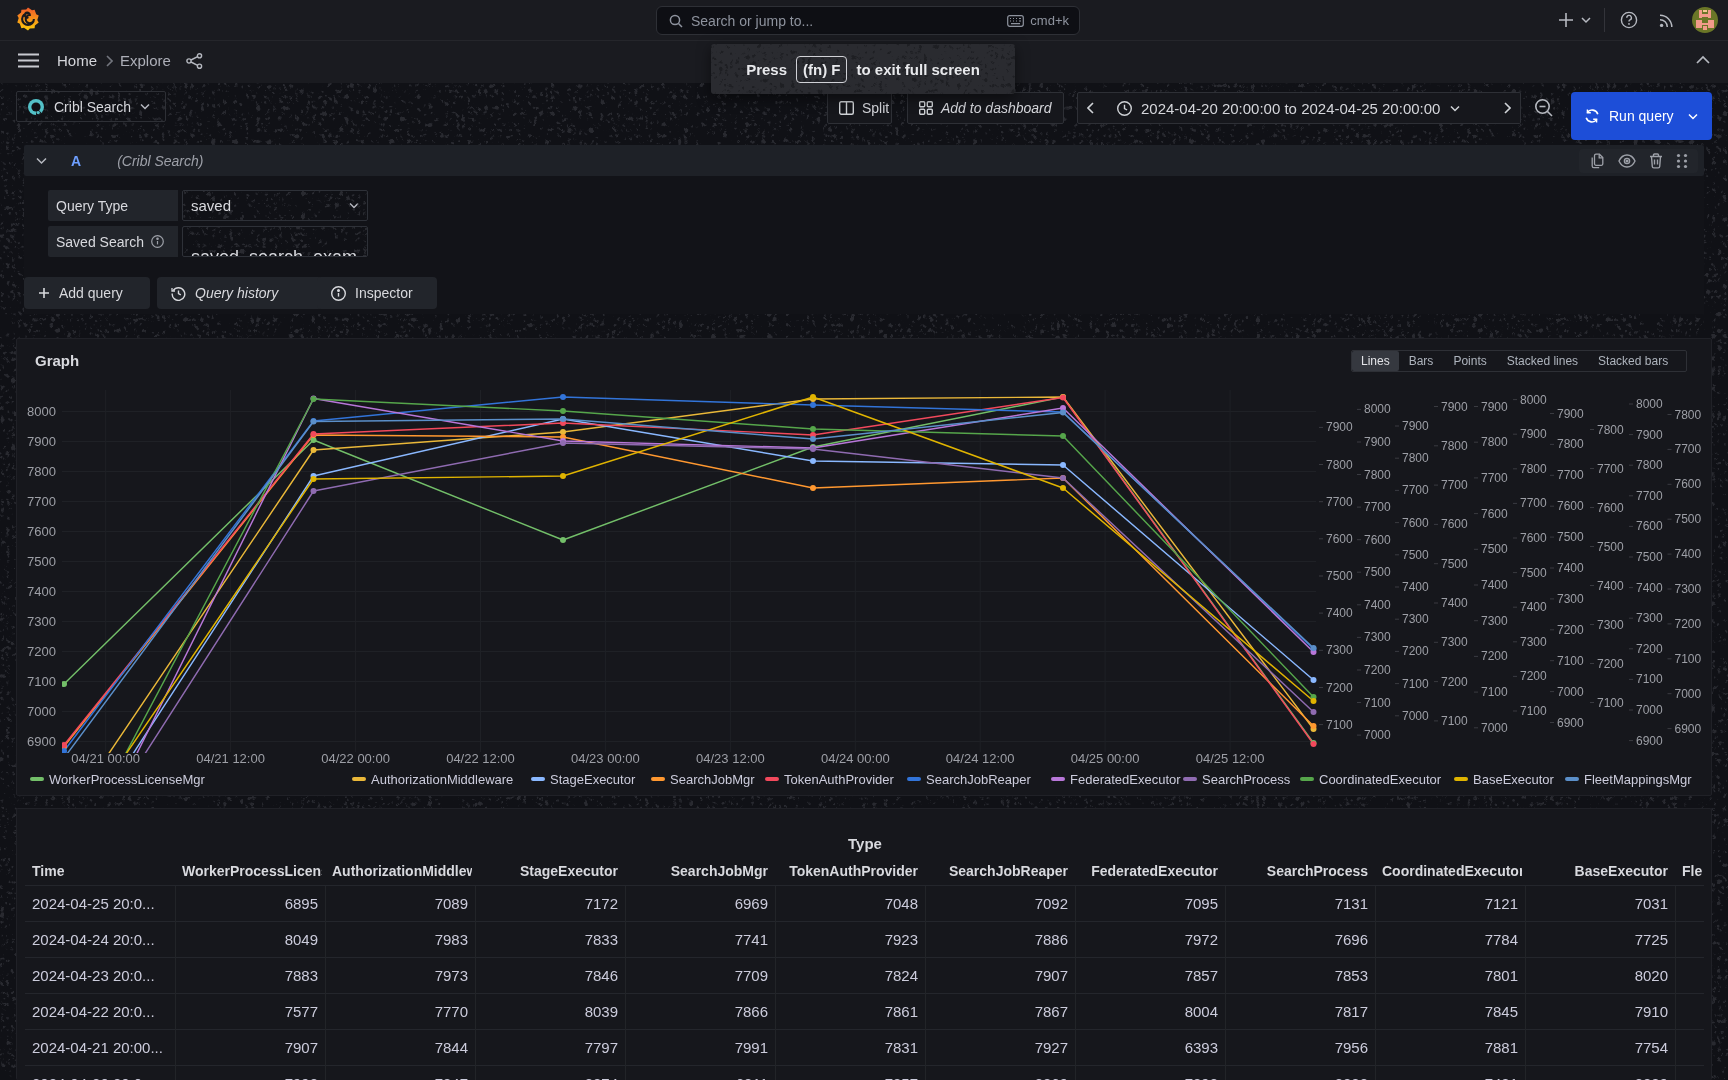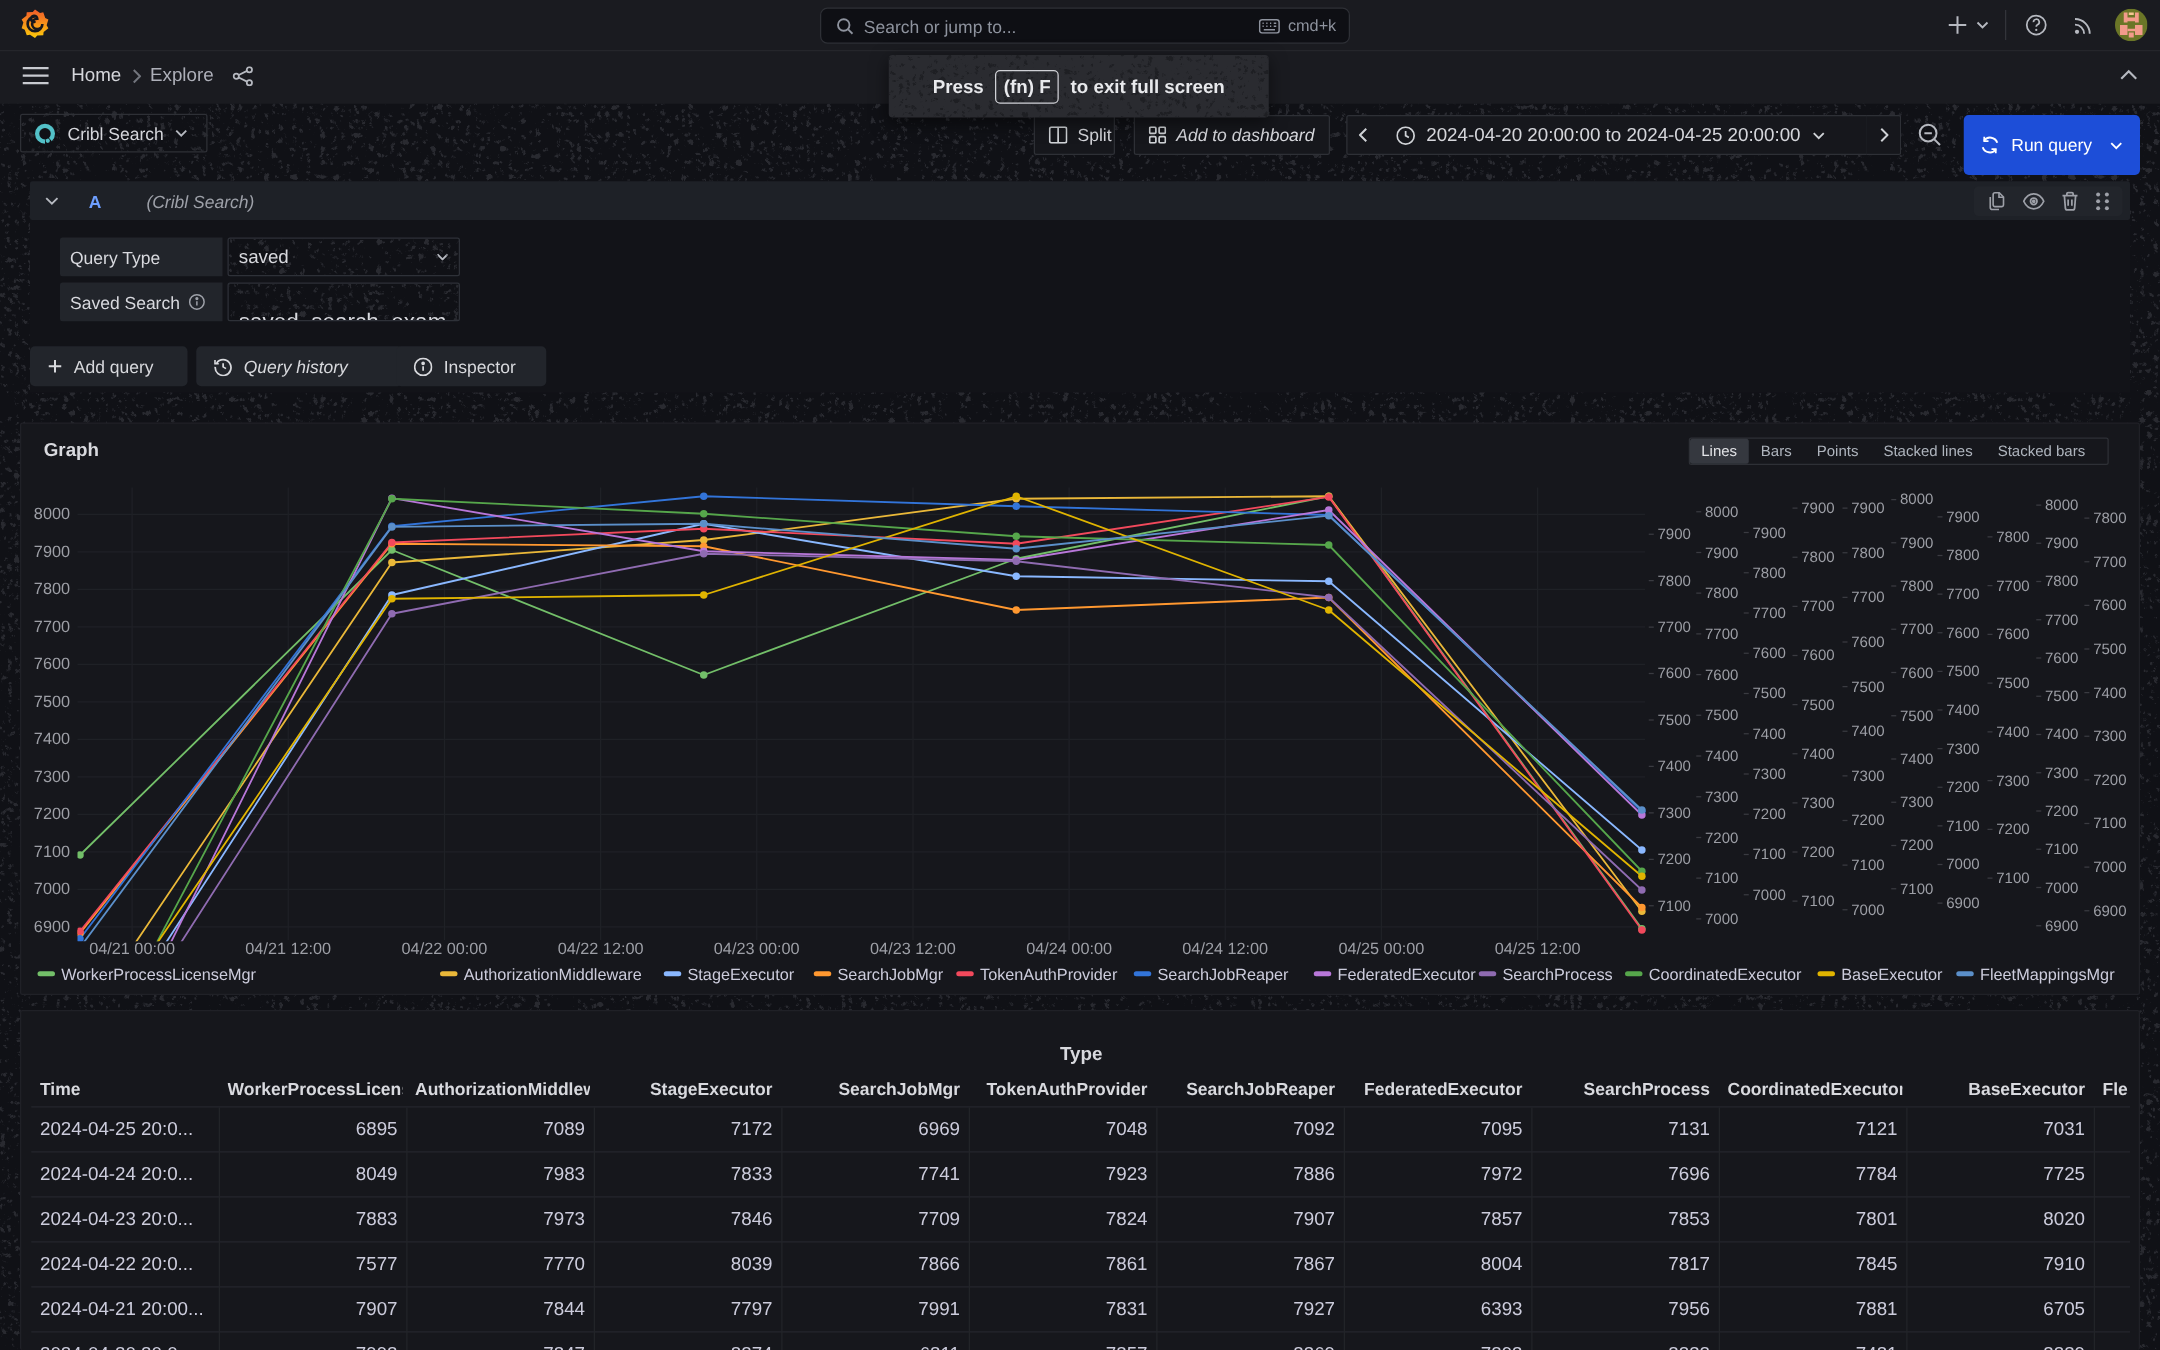--- a/index.html
+++ b/index.html
@@ -726,21 +726,21 @@
       <div class="tcell" style="left:7px;width:140px;text-align:left">2024-04-21 20:00...</div>
       <div class="tcell" style="left:150px;width:143px;text-align:right">7907</div>
       <div class="tcell" style="left:300px;width:143px;text-align:right">7844</div>
       <div class="tcell" style="left:450px;width:143px;text-align:right">7797</div>
       <div class="tcell" style="left:600px;width:143px;text-align:right">7991</div>
       <div class="tcell" style="left:750px;width:143px;text-align:right">7831</div>
       <div class="tcell" style="left:900px;width:143px;text-align:right">7927</div>
       <div class="tcell" style="left:1050px;width:143px;text-align:right">6393</div>
       <div class="tcell" style="left:1200px;width:143px;text-align:right">7956</div>
       <div class="tcell" style="left:1350px;width:143px;text-align:right">7881</div>
-      <div class="tcell" style="left:1500px;width:143px;text-align:right">6705</div>
+      <div class="tcell" style="left:1500px;width:143px;text-align:right">7754</div>
     </div>
 <div class="trow tdata" style="top:257px;height:36px">
       <div class="tcell" style="left:7px;width:140px;text-align:left">2024-04-20 20:0...</div>
       <div class="tcell" style="left:150px;width:143px;text-align:right">7992</div>
       <div class="tcell" style="left:300px;width:143px;text-align:right">7847</div>
       <div class="tcell" style="left:450px;width:143px;text-align:right">8274</div>
       <div class="tcell" style="left:600px;width:143px;text-align:right">6811</div>
       <div class="tcell" style="left:750px;width:143px;text-align:right">7857</div>
       <div class="tcell" style="left:900px;width:143px;text-align:right">8369</div>
       <div class="tcell" style="left:1050px;width:143px;text-align:right">7293</div>

